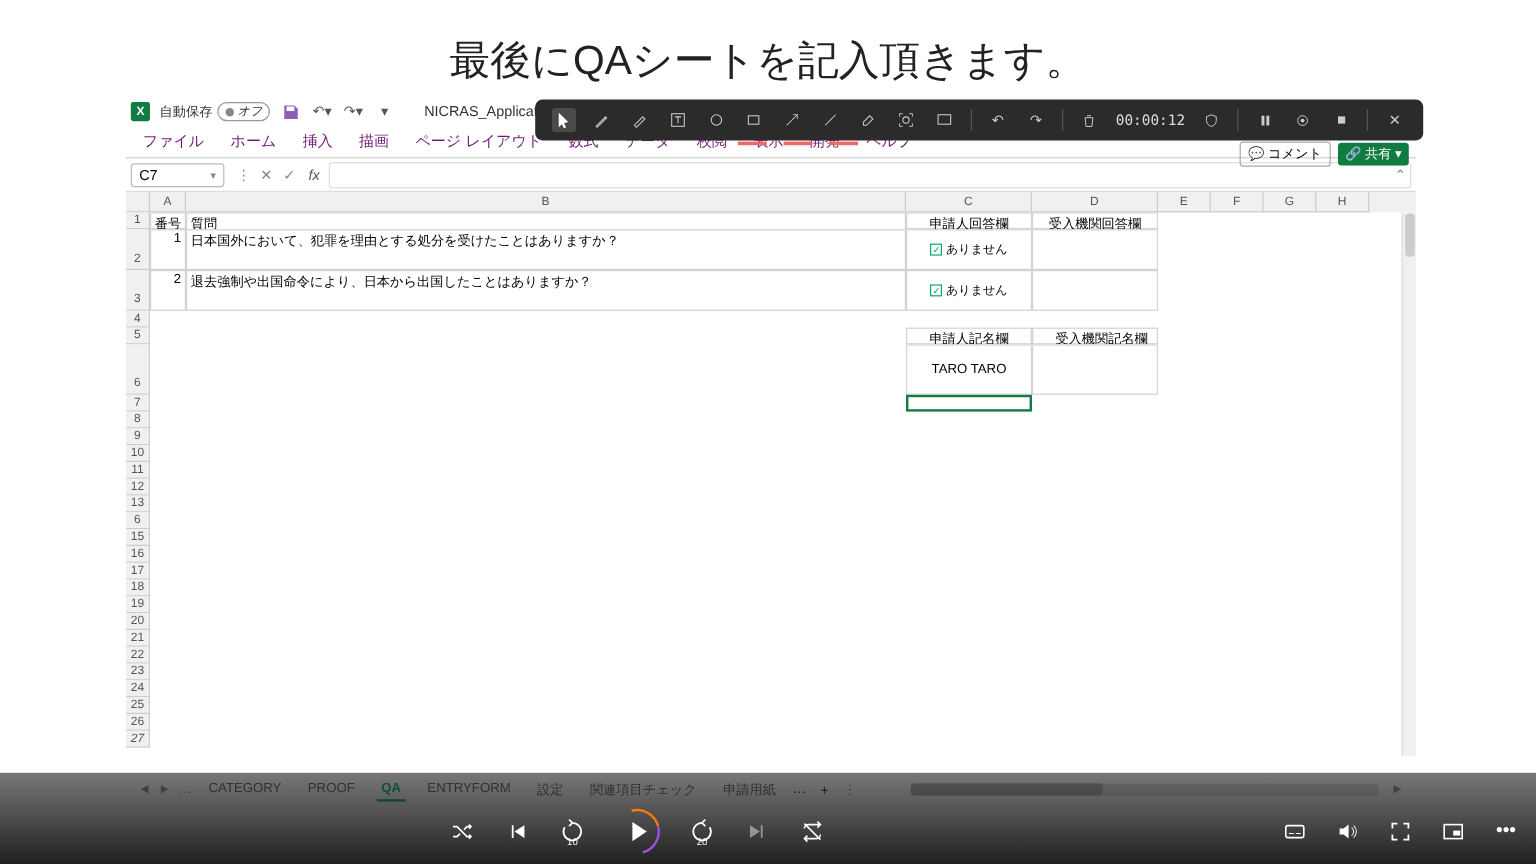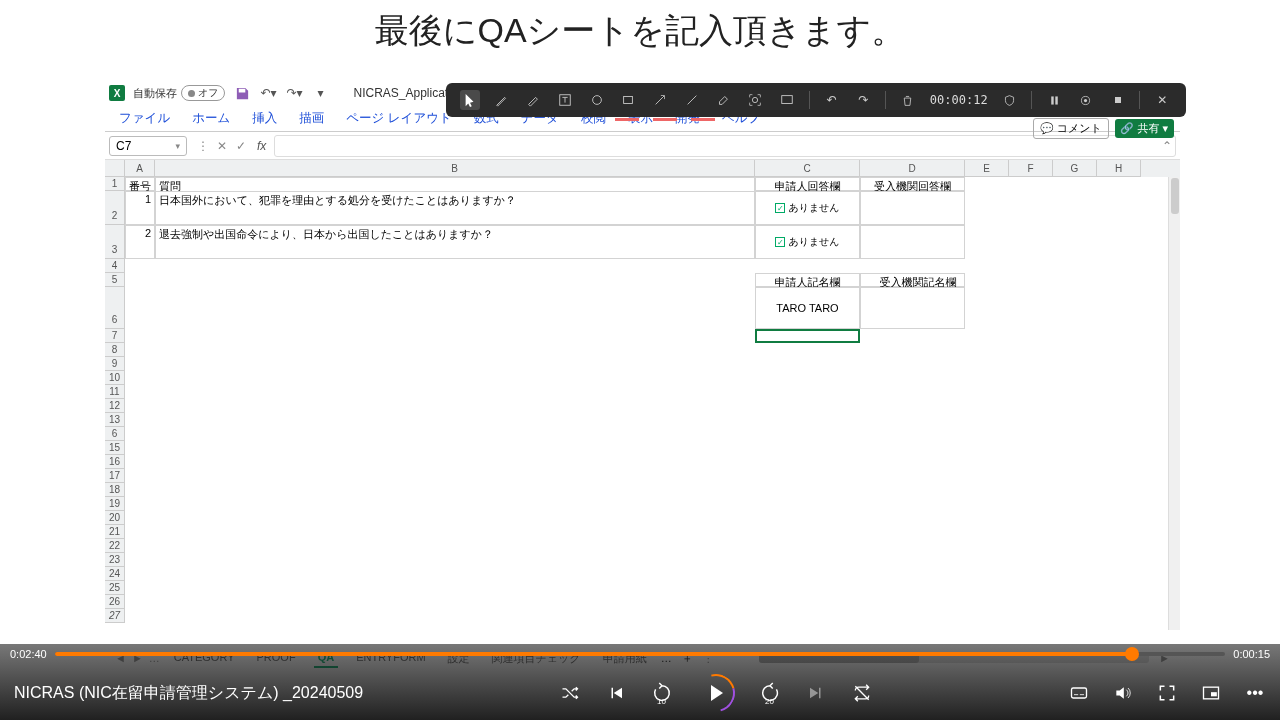--- a/index.html
+++ b/index.html
@@ -2,43 +2,43 @@
 <html><head>
 <meta charset="utf-8">
 <style>
   * { margin: 0; padding: 0; box-sizing: border-box; }
   body {
     width: 1280px; height: 720px;
     font-family: "Meiryo", "Yu Gothic", sans-serif;
     background: #fff; overflow: hidden; position: relative;
   }
   .overlay-title {
-    position: absolute; top: 8px; left: 0; right: 0;
+    position: absolute; top: 28px; left: 0; right: 0;
     text-align: center; font-size: 34px; color: #222;
     z-index: 50; font-weight: 400;
   }
 
   
   .excel {
     position: absolute; top: 80px; left: 105px;
     width: 1075px; height: 600px; background: #fff;
   }
   .excel-titlebar {
     height: 26px; display: flex; align-items: center; gap: 8px;
     padding: 0 4px; font-size: 12px; color: #333;
   }
   .excel-logo { width: 16px; height: 16px; background: #107c41; display:inline-flex;align-items:center;justify-content:center;color:#fff;font-size:10px;font-weight:bold;border-radius:2px;}
   .autosave-toggle { display:flex;align-items:center;gap:4px;font-size:11px;}
-  .pill { border:1px solid #999;border-radius:10px;padding:0 6px;display:flex;align-items:center;gap:3px;font-size:10px;height:16px;}
+  .pill { border:1px solid #999;border-radius:10px;padding:0 6px;display:flex;align-items:center;gap:3px;font-size:10px;height:16px;font-style:italic;}
   .pill-dot { width:7px;height:7px;border-radius:50%;background:#888;}
   .qat-btn { width:18px;height:18px;display:inline-flex;align-items:center;justify-content:center;color:#555;font-size:12px;}
   .save-icon { color:#8e5db6;}
   .ribbon-tabs {
     height: 26px; display:flex; align-items:flex-end; gap:14px;
-    padding: 0 10px; font-size: 12.5px; color:#1d4ed8;
+    padding: 0 10px; font-size: 12.5px; color:#701a75;
     border-bottom:1px solid #ccc;
   }
   .ribbon-tabs span { padding: 4px 4px; cursor:pointer; }
   .excel-right-btns { position:absolute; right:6px; top:38px; display:flex;gap:6px;align-items:center;font-size:11px;}
   .btn-outline { border:1px solid #aaa;padding:2px 6px;border-radius:3px;display:flex;align-items:center;gap:3px;}
   .btn-share { background:#107c41;color:#fff;border:none;}
 
   .formula-bar {
     height: 28px; display:flex; align-items:center;
     border-bottom:1px solid #ddd; font-size:12px;
@@ -362,30 +362,21 @@
   <span class="divider"></span>
   <span class="tool">✕</span>
 </div>
 <div class="rec-markers">
     <div></div>
     <div></div>
     <div></div>
   </div>
 
 <div class="player">
-  <div class="progress-wrap">
-    <span>0:02:40</span>
-    <div class="progress-bar">
-      <div class="progress-fill" id="progress-fill" style="width: 92%;"></div>
-      <div class="progress-knob" id="progress-knob" style="left: calc(92% - 7px);"></div>
-    </div>
-    <span>0:00:15</span>
-  </div>
   <div class="player-row">
-    <div class="video-title">NICRAS (NIC在留申請管理システム) _20240509</div>
     <div class="p-controls">
       <span class="p-btn">
           <svg width="20" height="20" viewBox="0 0 24 24">
             <path stroke="#fff" stroke-width="1.6" fill="none" d="M3 7h4l10 10h4M3 17h4l3-3M14 10l3-3h4M19 5l2 2-2 2M19 15l2 2-2 2"></path>
           </svg>
         </span>
       <span class="p-btn">
           <svg width="18" height="18" viewBox="0 0 24 24">
             <path fill="#fff" d="M6 5h2v14H6zM20 5v14L9 12z"></path>
           </svg>

